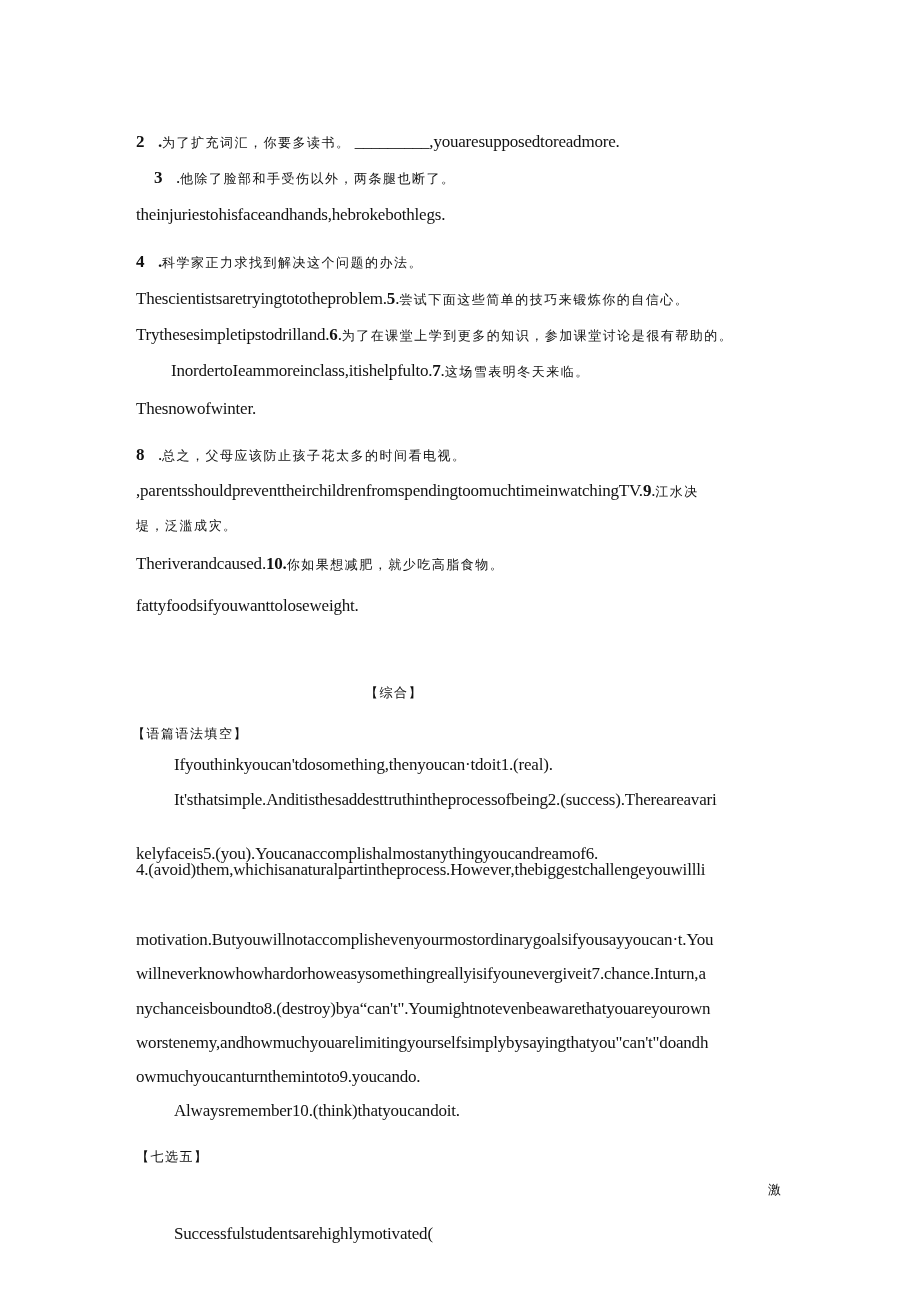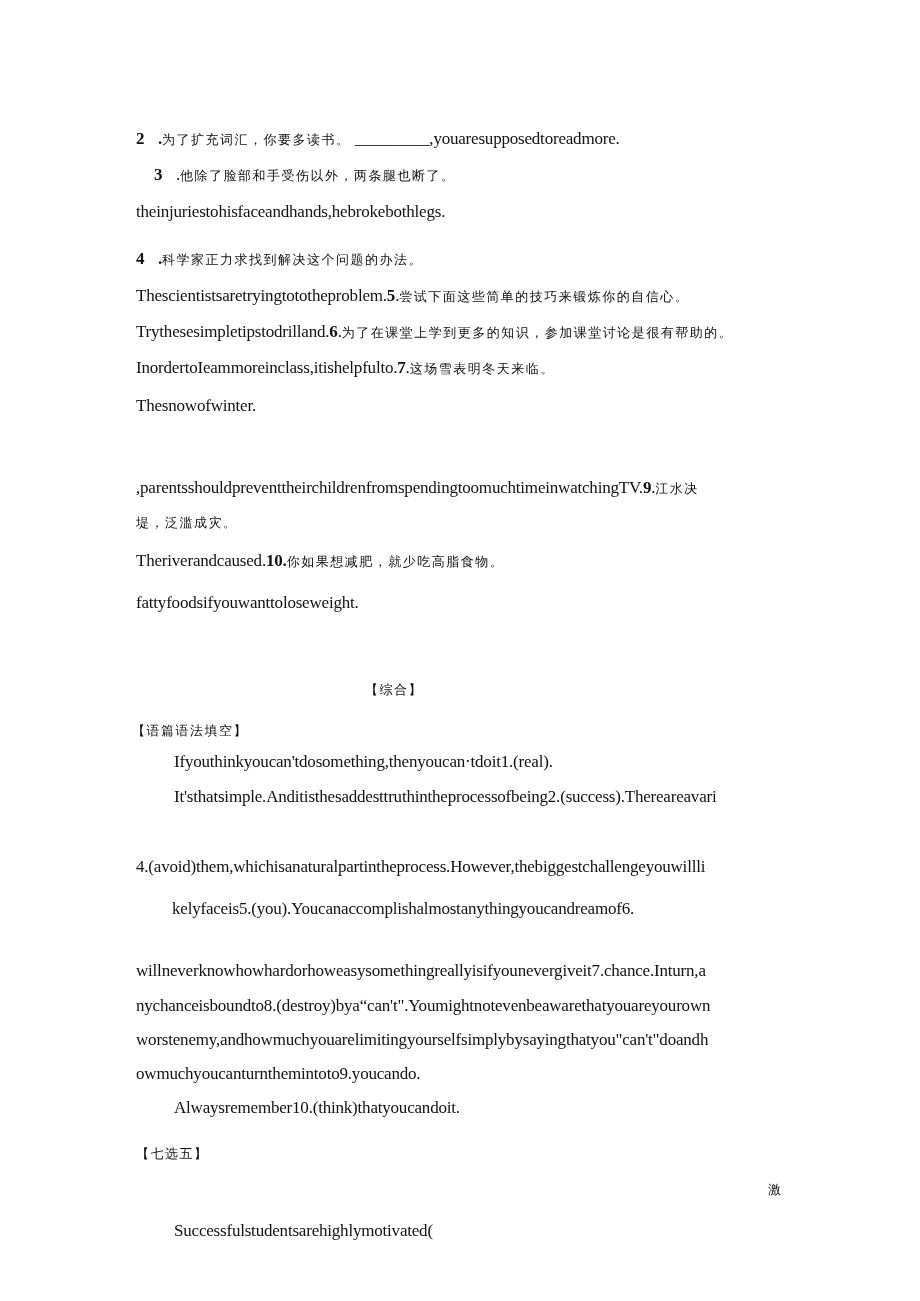--- a/index.html
+++ b/index.html
@@ -20,21 +20,21 @@
       left: 0;
       top: 0;
       width: 920px;
       height: 1301px;
     }
     .line {
       position: absolute;
       left: 136px;
       white-space: nowrap;
       font-size: 17px;
-      line-height: 22px;
+      line-height: 28px;
       letter-spacing: -0.2px;
     }
     .cn {
       font-family: "DejaVu Sans", sans-serif;
       font-size: 13px;
       letter-spacing: 1.5px;
     }
     .num {
       font-weight: bold;
     }
@@ -78,46 +78,50 @@
   </div>
 
   <div class="line" style="top:285px;">
     <span>Thescientistsaretryingtototheproblem.</span><span class="num">5</span><span>.</span><span class="cn">尝试下面这些简单的技巧来锻炼你的自信心。</span>
   </div>
 
   <div class="line" style="top:321px;">
     <span>Trythesesimpletipstodrilland.</span><span class="num">6</span><span>.</span><span class="cn">为了在课堂上学到更多的知识，参加课堂讨论是很有帮助的。</span>
   </div>
 
-  <div class="line" style="top:357px;">
+  <div class="line" style="top:357px;margin-left:35px;">
     <span>InordertoIeammoreinclass,itishelpfulto.</span><span class="num">7</span><span>.</span><span class="cn">这场雪表明冬天来临。</span>
   </div>
 
   <div class="line" style="top:395px;">Thesnowofwinter.</div>
 
+  <div class="line" style="top:441px;">
+    <span class="qnum">8</span><span>.</span><span class="cn">总之，父母应该防止孩子花太多的时间看电视。</span>
+  </div>
 
   <div class="line" style="top:477px;">
     <span>,parentsshouldpreventtheirchildrenfromspendingtoomuchtimeinwatchingTV.</span><span class="num">9</span><span>.</span><span class="cn">江水决</span>
   </div>
   <div class="line cn" style="top:512px;">堤，泛滥成灾。</div>
 
   <div class="line" style="top:550px;">
     <span>Theriverandcaused.</span><span class="num">10.</span><span class="cn">你如果想减肥，就少吃高脂食物。</span>
   </div>
 
   <div class="line" style="top:592px;">fattyfoodsifyouwanttoloseweight.</div>
 
   <div class="line center cn" style="top:679px;">【综合】</div>
 
   <div class="line cn" style="top:720px; left:132px;">【语篇语法填空】</div>
 
   <div class="line indent" style="top:751px;">Ifyouthinkyoucan'tdosomething,thenyoucan·tdoit1.(real).</div>
   <div class="line indent" style="top:786px;">It'sthatsimple.Anditisthesaddesttruthintheprocessofbeing2.(success).Thereareavari</div>
   <div class="line" style="top:856px;">4.(avoid)them,whichisanaturalpartintheprocess.However,thebiggestchallengeyouwillli</div>
-  <div class="line" style="top:898px;margin-left:36px;">kelyfaceis5.(you).Youcanaccomplishalmostanythingyoucandreamof6.</div>
+  <div class="line" style="top:840px;">kelyfaceis5.(you).Youcanaccomplishalmostanythingyoucandreamof6.</div>
+  <div class="line" style="top:926px;">motivation.Butyouwillnotaccomplishevenyourmostordinarygoalsifyousayyoucan·t.You</div>
   <div class="line" style="top:960px;">willneverknowhowhardorhoweasysomethingreallyisifyounevergiveit7.chance.Inturn,a</div>
   <div class="line" style="top:995px;">nychanceisboundto8.(destroy)bya“can't".Youmightnotevenbeawarethatyouareyourown</div>
   <div class="line" style="top:1029px;">worstenemy,andhowmuchyouarelimitingyourselfsimplybysayingthatyou"can't"doandh</div>
   <div class="line" style="top:1063px;">owmuchyoucanturnthemintoto9.youcando.</div>
   <div class="line indent" style="top:1097px;">Alwaysremember10.(think)thatyoucandoit.</div>
 
   <div class="line cn" style="top:1143px; left:136px;">【七选五】</div>
   <div class="line indent" style="top:1180px;margin-top:40px;">Successfulstudentsarehighlymotivated(</div>
   <div class="right-glyph" style="top:1181px;">激</div>
 

